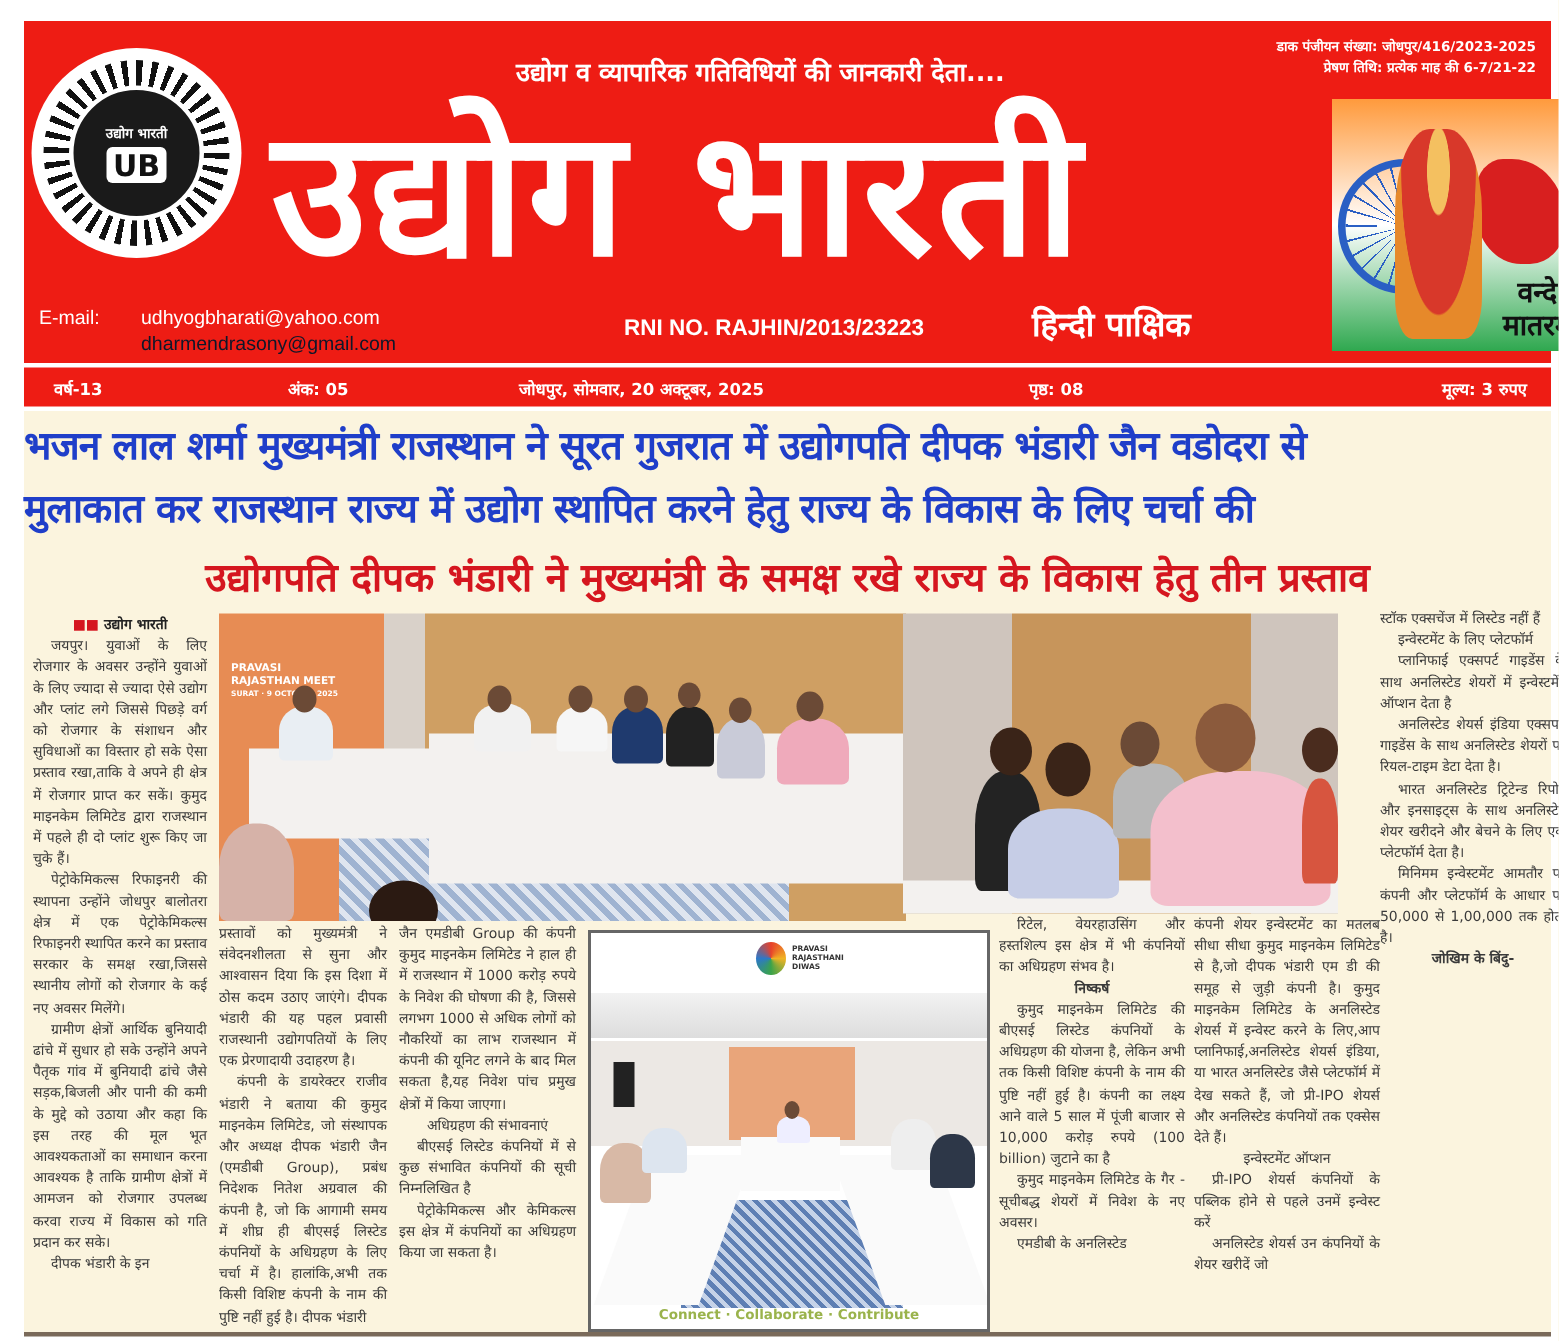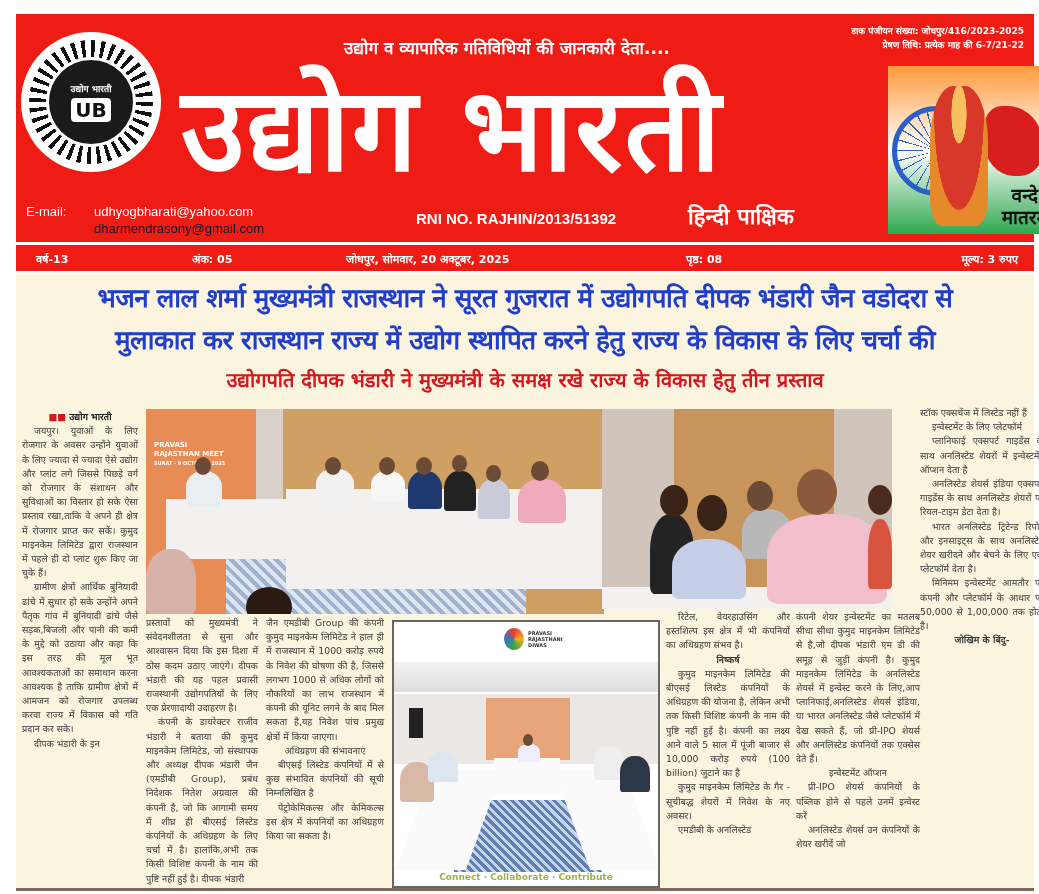--- a/index.html
+++ b/index.html
@@ -73,29 +73,29 @@
   .infobar {
     position: absolute; left: 16px; top: 245px; width: 1018px; height: 26px;
     background: #ee1c14; color: #fff; font-size: 11px; font-weight: bold;
   }
   .infobar span { position: absolute; top: 6px; }
   .paper {
     position: absolute; left: 16px; top: 274px; width: 1018px; height: 614px;
     background: #fbf4de;
   }
   .headline {
-    position: absolute; left: 0; width: 1018px; text-align: center;
+    position: absolute; left: 0; width: 1018px; text-align: left;
     color: #1f3ec9; font-weight: bold; font-size: 26px; line-height: 36px;
     letter-spacing: -0.5px;
   }
   .hl-1 { top: 6px; }
   .hl-2 { top: 48px; }
   .subhead {
     position: absolute; left: 0; top: 92px; width: 1018px; text-align: center;
-    color: #d5161f; font-weight: bold; font-size: 20px;
+    color: #d5161f; font-weight: bold; font-size: 26px;
   }
   .col {
     position: absolute; color: #3a3a3a; font-size: 9.3px; line-height: 14.2px;
     text-align: justify;
   }
   .col p { margin: 0; text-indent: 12px; }
   .col .center { text-align: center; text-indent: 0; font-weight: bold; }
   .byline { color: #222; font-weight: bold; text-indent: 0 !important; }
   .byline b { color: #d5161f; }
   .photo-1 {
@@ -132,21 +132,21 @@
       </div>
     </div>
   </div>
   <div class="tagline">उद्योग व व्यापारिक गतिविधियों की जानकारी देता....</div>
   <div class="title">उद्योग भारती</div>
   <div class="reg-1">डाक पंजीयन संख्या: जोधपुर/416/2023-2025</div>
   <div class="reg-2">प्रेषण तिथि: प्रत्येक माह की 6-7/21-22</div>
   <div class="email-label">E-mail:</div>
   <div class="email-1">udhyogbharati@yahoo.com</div>
   <div class="email-2">dharmendrasony@gmail.com</div>
-  <div class="rni">RNI NO. RAJHIN/2013/51392</div>
+  <div class="rni">RNI NO. RAJHIN/2013/23223</div>
   <div class="fortnightly">हिन्दी पाक्षिक</div>
   <div class="vande-box">
     <div class="chakra"></div>
     <div class="map-shape"></div>
     <div class="mata"></div>
     <div class="vande-text">
       <div>वन्दे</div>
       <div>मातरम्</div>
     </div>
   </div>
@@ -161,20 +161,21 @@
 </div>
 
 <div class="paper">
   <div class="headline hl-1">भजन लाल शर्मा मुख्यमंत्री राजस्थान ने सूरत गुजरात में उद्योगपति दीपक भंडारी जैन वडोदरा से</div>
   <div class="headline hl-2">मुलाकात कर राजस्थान राज्य में उद्योग स्थापित करने हेतु राज्य के विकास के लिए चर्चा की</div>
   <div class="subheadline subhead">उद्योगपति दीपक भंडारी ने मुख्यमंत्री के समक्ष रखे राज्य के विकास हेतु तीन प्रस्ताव</div>
 
   <div class="col" style="left:6px; top:136px; width:116px;">
     <p class="byline" style="text-align:center"><b>■■</b> <span>उद्योग भारती</span></p>
     <p>जयपुर। युवाओं के लिए रोजगार के अवसर उन्होंने युवाओं के लिए ज्यादा से ज्यादा ऐसे उद्योग और प्लांट लगे जिससे पिछड़े वर्ग को रोजगार के संशाधन और सुविधाओं का विस्तार हो सके ऐसा प्रस्ताव रखा,ताकि वे अपने ही क्षेत्र में रोजगार प्राप्त कर सकें। कुमुद माइनकेम लिमिटेड द्वारा राजस्थान में पहले ही दो प्लांट शुरू किए जा चुके हैं।</p>
+    <p>पेट्रोकेमिकल्स रिफाइनरी की स्थापना उन्होंने जोधपुर बालोतरा क्षेत्र में एक पेट्रोकेमिकल्स रिफाइनरी स्थापित करने का प्रस्ताव सरकार के समक्ष रखा,जिससे स्थानीय लोगों को रोजगार के कई नए अवसर मिलेंगे।</p>
     <p>ग्रामीण क्षेत्रों आर्थिक बुनियादी ढांचे में सुधार हो सके उन्होंने अपने पैतृक गांव में बुनियादी ढांचे जैसे सड़क,बिजली और पानी की कमी के मुद्दे को उठाया और कहा कि इस तरह की मूल भूत आवश्यकताओं का समाधान करना आवश्यक है ताकि ग्रामीण क्षेत्रों में आमजन को रोजगार उपलब्ध करवा राज्य में विकास को गति प्रदान कर सके।</p>
     <p>दीपक भंडारी के इन</p>
   </div>
 
   <div class="photo-1">
     <div class="banner-text" style="left:8px; top:32px;">
       <div>PRAVASI</div>
       <div>RAJASTHAN MEET</div>
       <div style="font-size:5px">SURAT · 9 OCTOBER 2025</div>
     </div>

